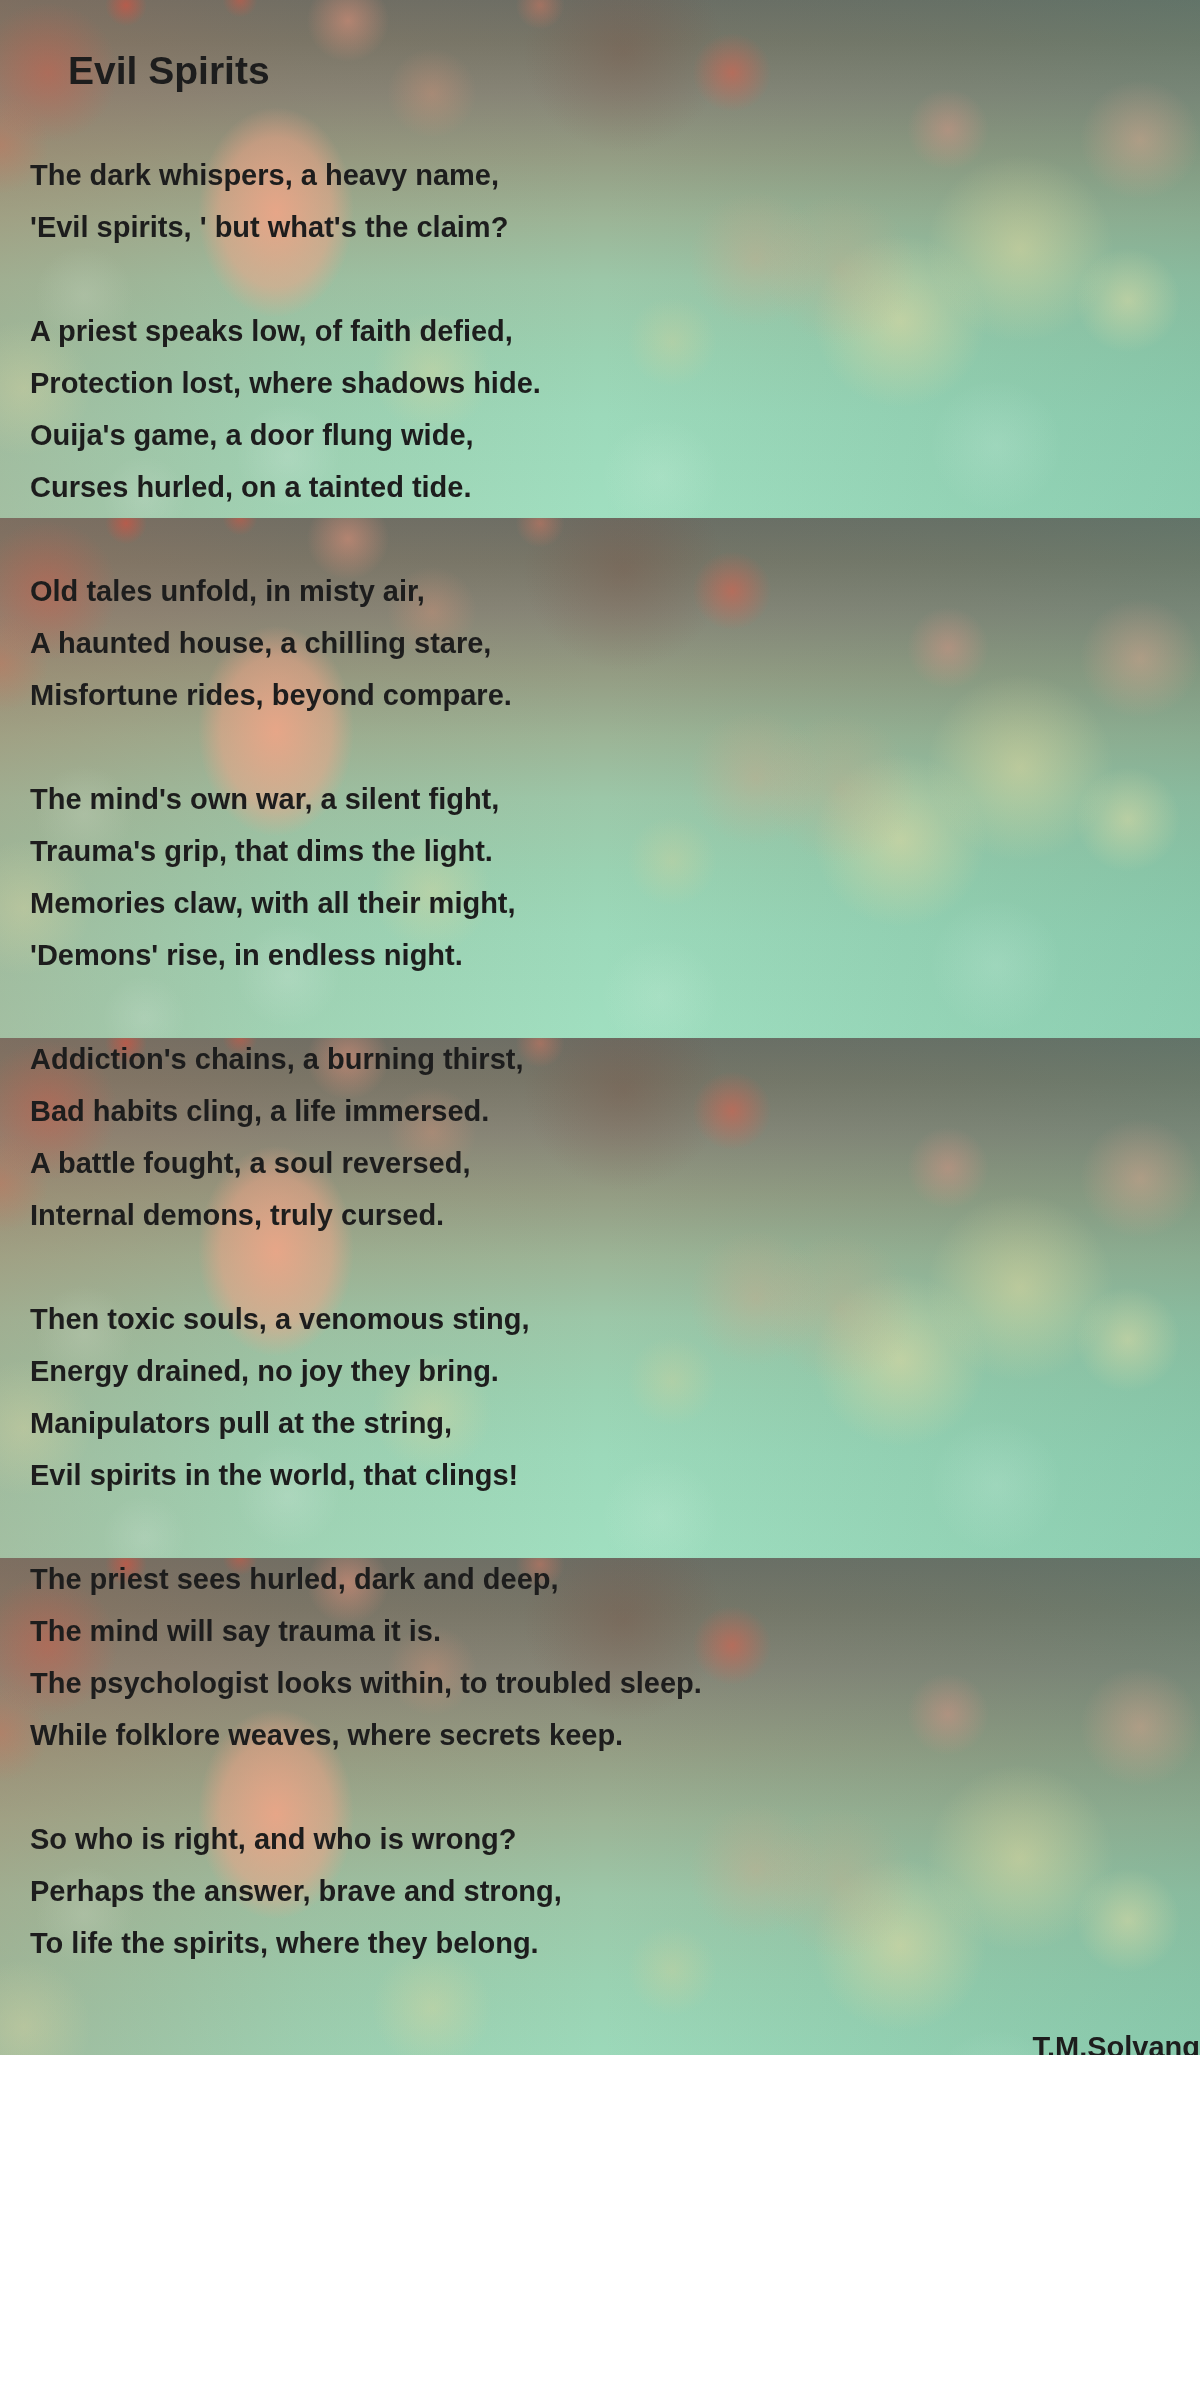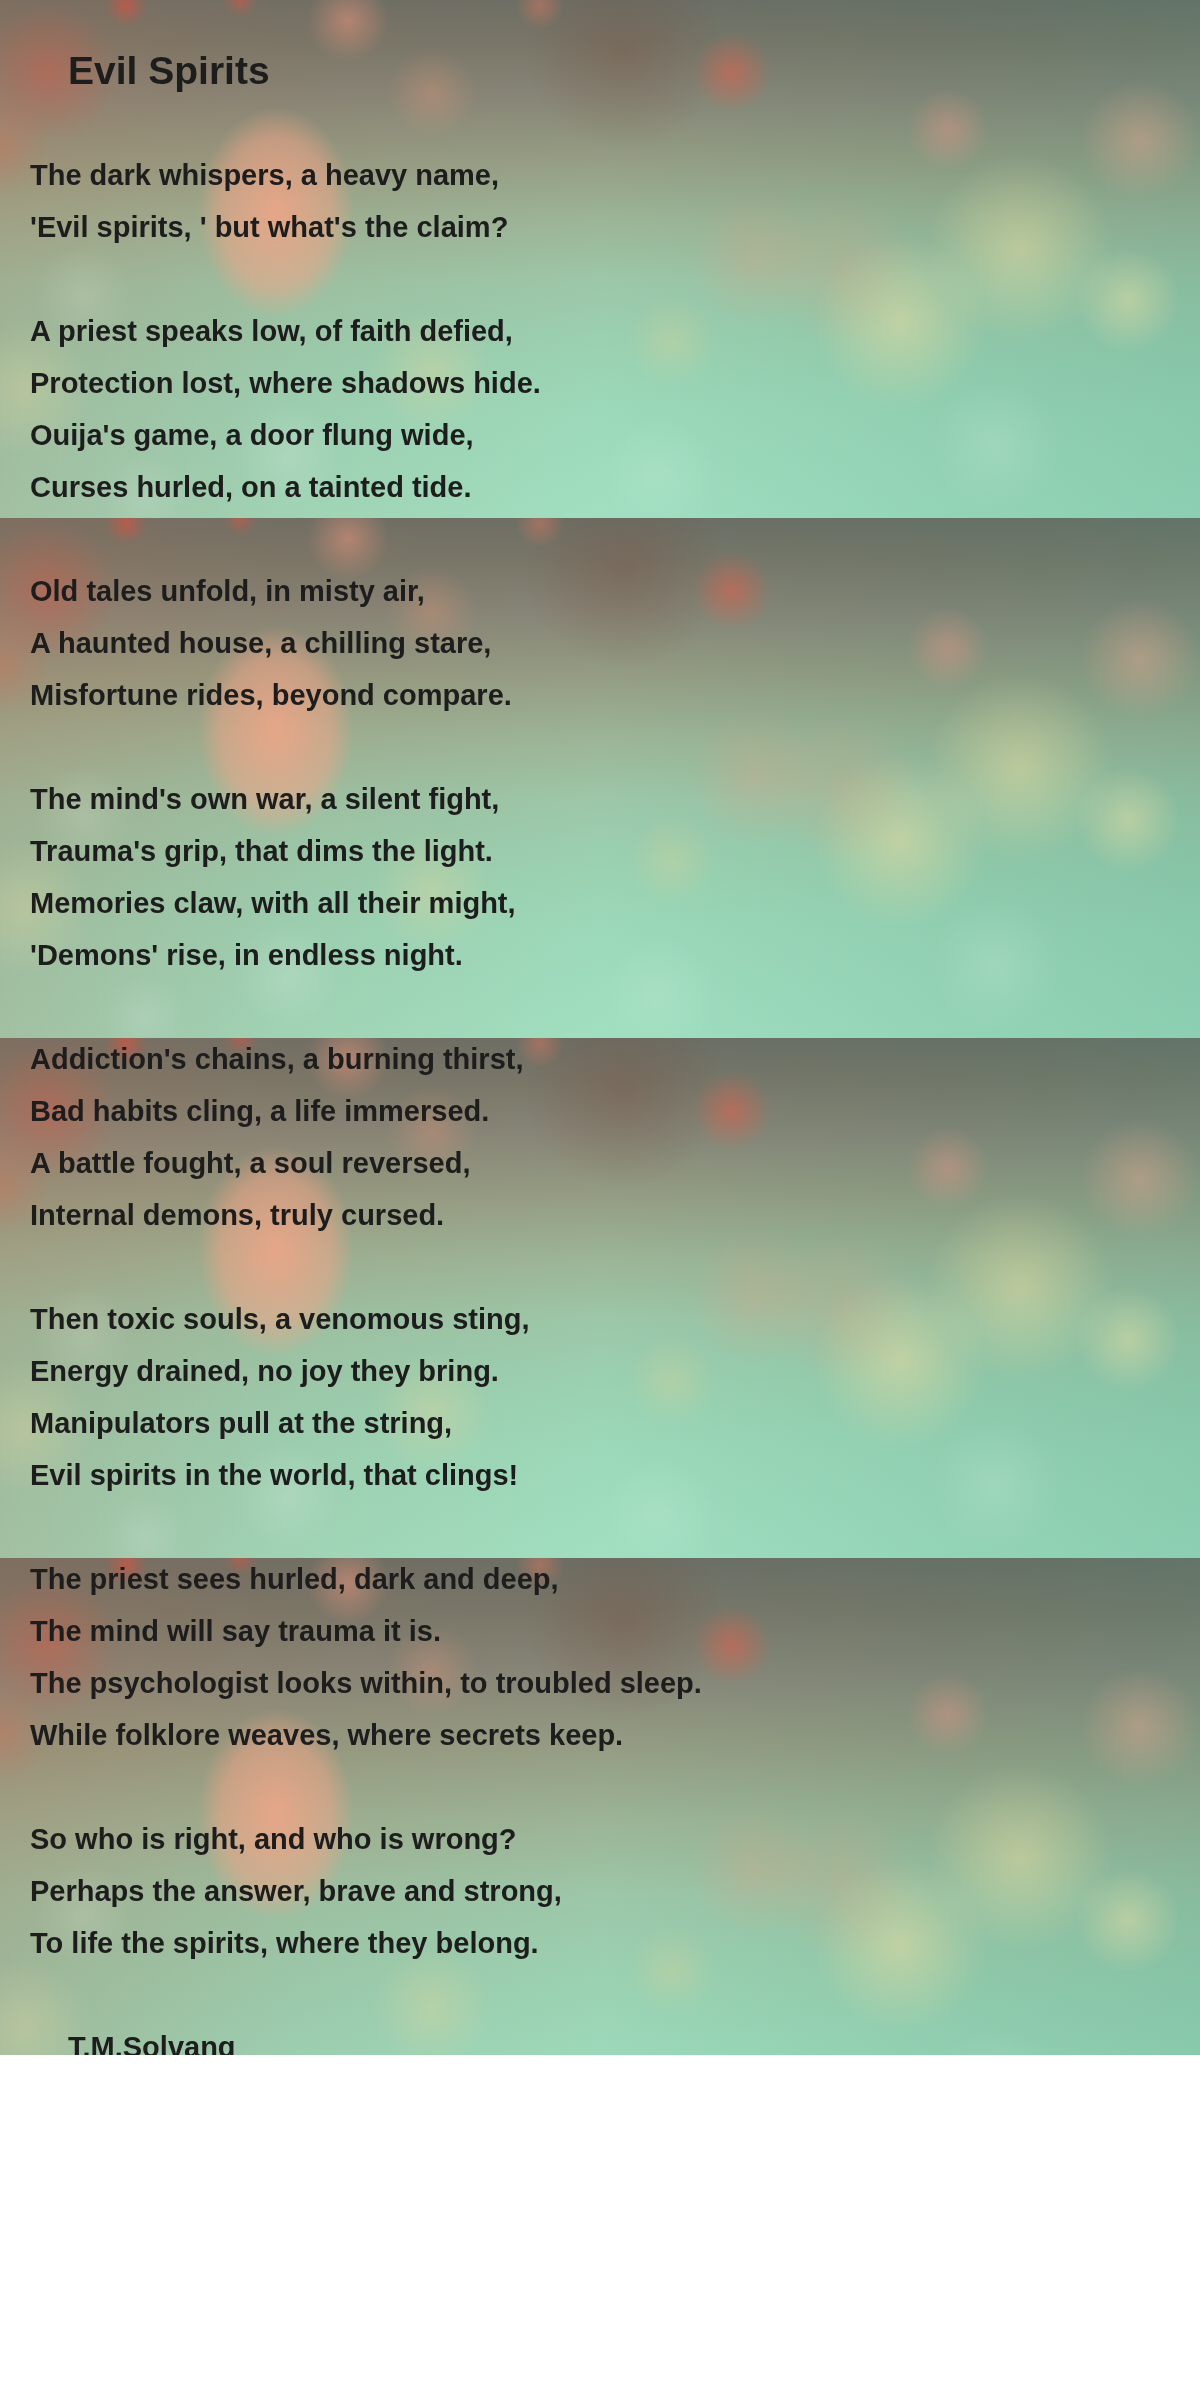--- a/index.html
+++ b/index.html
@@ -82,20 +82,21 @@
     font-size: 29px;
     font-weight: bold;
   }
   .stanza { margin: 0 0 52px 0; }
   .line   { line-height: 52px; white-space: nowrap; }
   .signature {
     padding-left: 68px;
     font-size: 29px;
     font-weight: bold;
     line-height: 52px;
+    text-align: right;
   }
   .footer-author {
     position: absolute;
     top: 2286px;
     left: 74px;
     font-size: 40px;
     line-height: 44px;
     font-style: italic;
     font-weight: normal;
     color: #0f766e;

